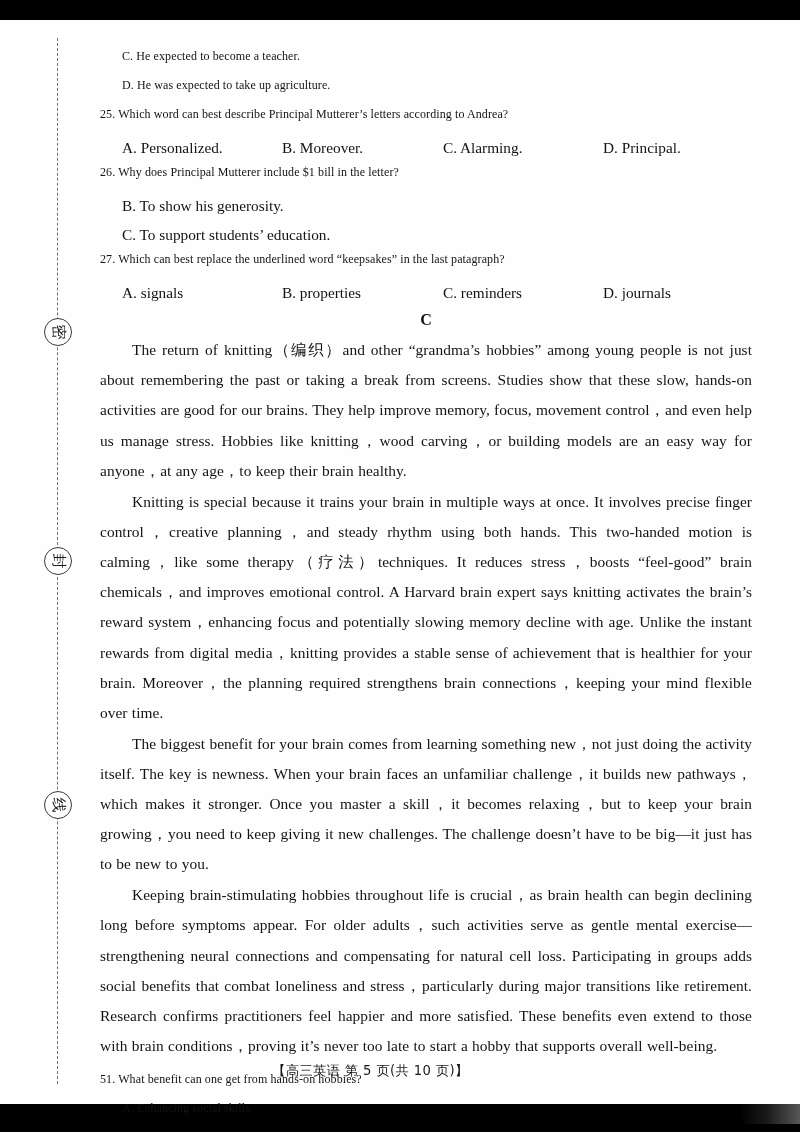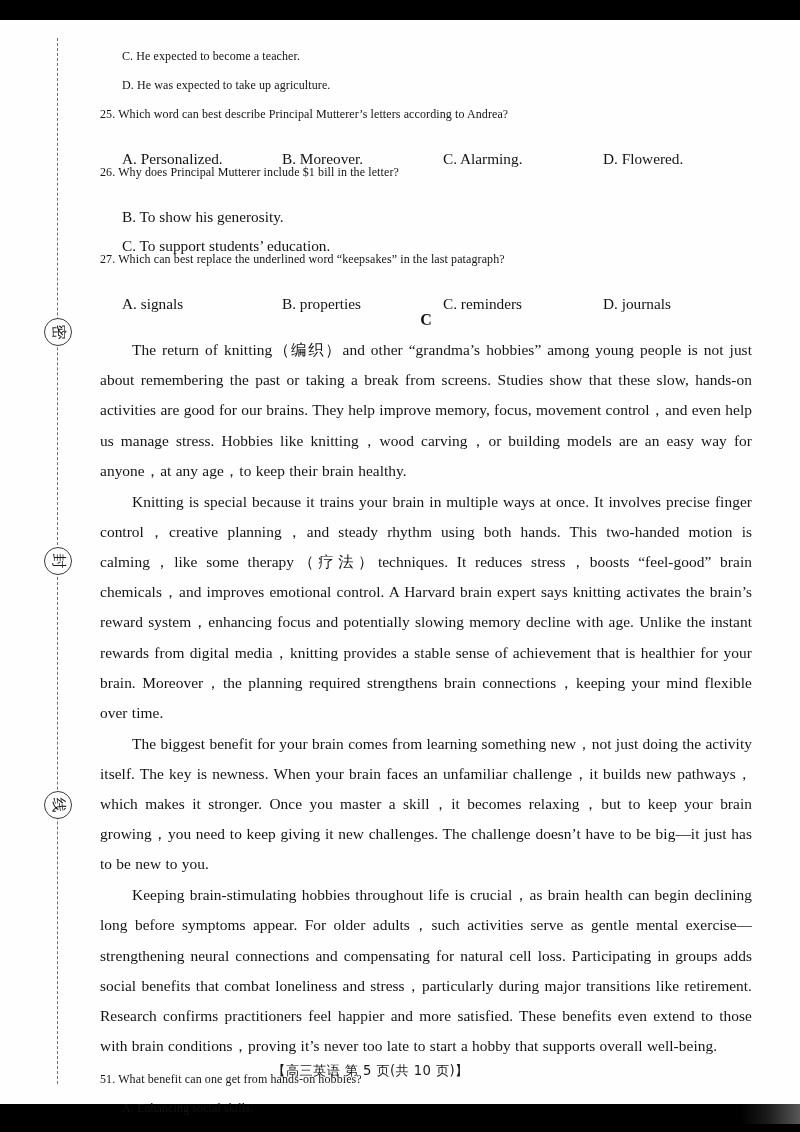--- a/index.html
+++ b/index.html
@@ -71,21 +71,21 @@
   .opt-indent { padding-left: 22px; }
 
   
   .opts {
     position: relative;
     height: 29px;
     font-size: 15.3px;
     line-height: 29px;
     white-space: nowrap;
   }
-  .opts > span { position: absolute; top: 15px; }
+  .opts > span { position: absolute; top: 4px; }
   .opts.c4 > span:nth-child(1) { left: 22px; }
   .opts.c4 > span:nth-child(2) { left: 182px; }
   .opts.c4 > span:nth-child(3) { left: 343px; }
   .opts.c4 > span:nth-child(4) { left: 503px; }
   .opts.c2 > span:nth-child(1) { left: 22px; }
   .opts.c2 > span:nth-child(2) { left: 322px; }
 
   .section-letter {
     text-align: center;
     font-size: 16px;
@@ -148,21 +148,21 @@
   <div class="content">
 
     <div class="qline opt-indent">C. He expected to become a teacher.</div>
     <div class="qline opt-indent">D. He was expected to take up agriculture.</div>
 
     <div class="qline">25. Which word can best describe Principal Mutterer’s letters according to Andrea?</div>
     <div class="opts c4">
       <span>A. Personalized.</span>
       <span>B. Moreover.</span>
       <span>C. Alarming.</span>
-      <span>D. Flowered.</span>
+      <span>D. Principal.</span>
     </div>
 
     <div class="qline">26. Why does Principal Mutterer include $1 bill in the letter?</div>
     <div class="opts c2">
       <span>B. To show his generosity.</span>
     </div>
     <div class="opts c2">
       <span>C. To support students’ education.</span>
     </div>
 

